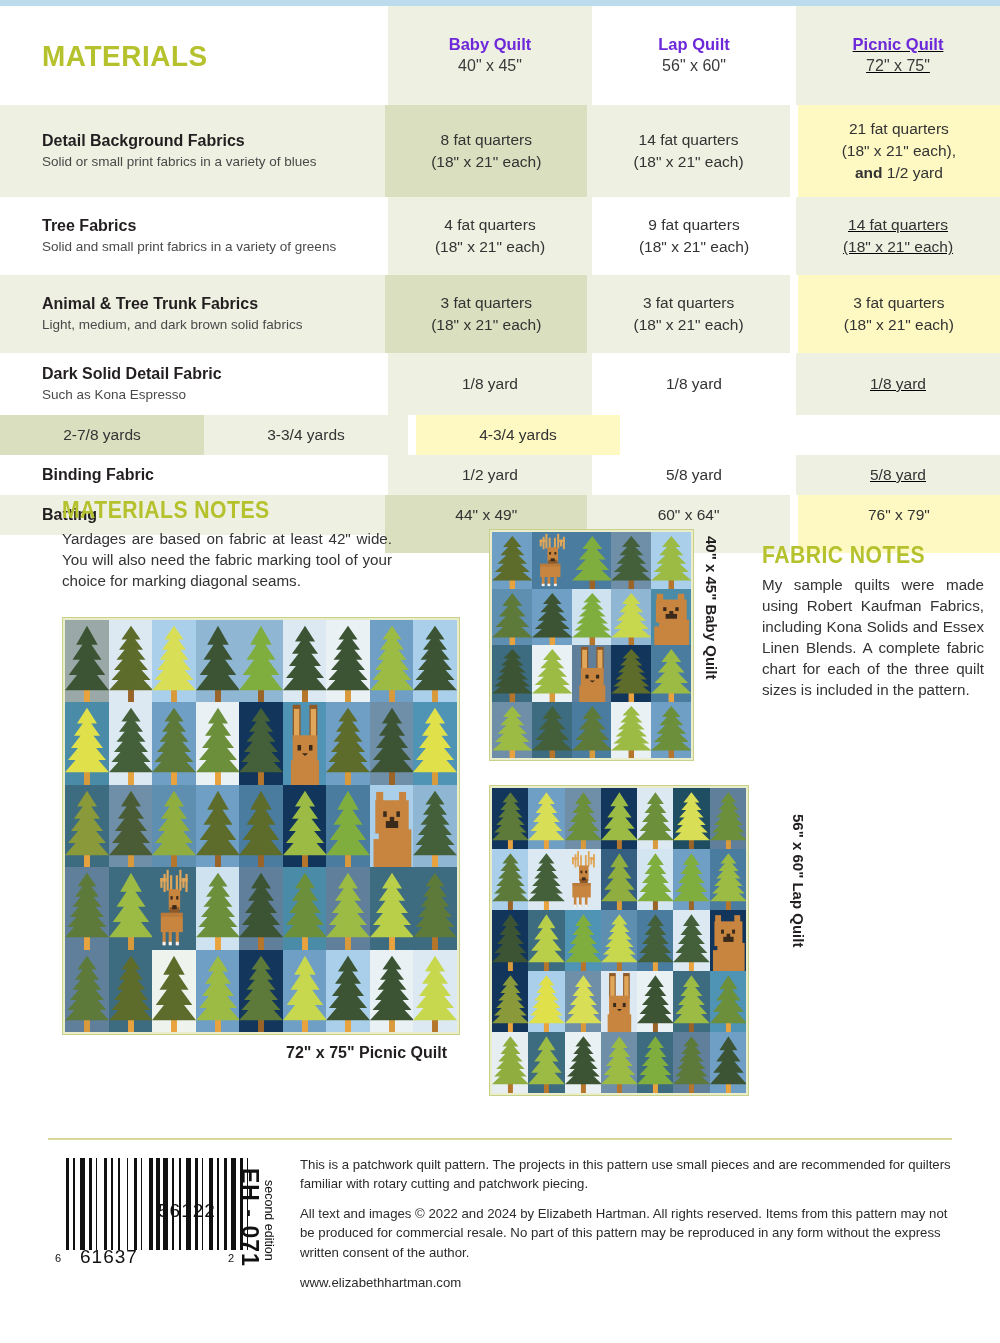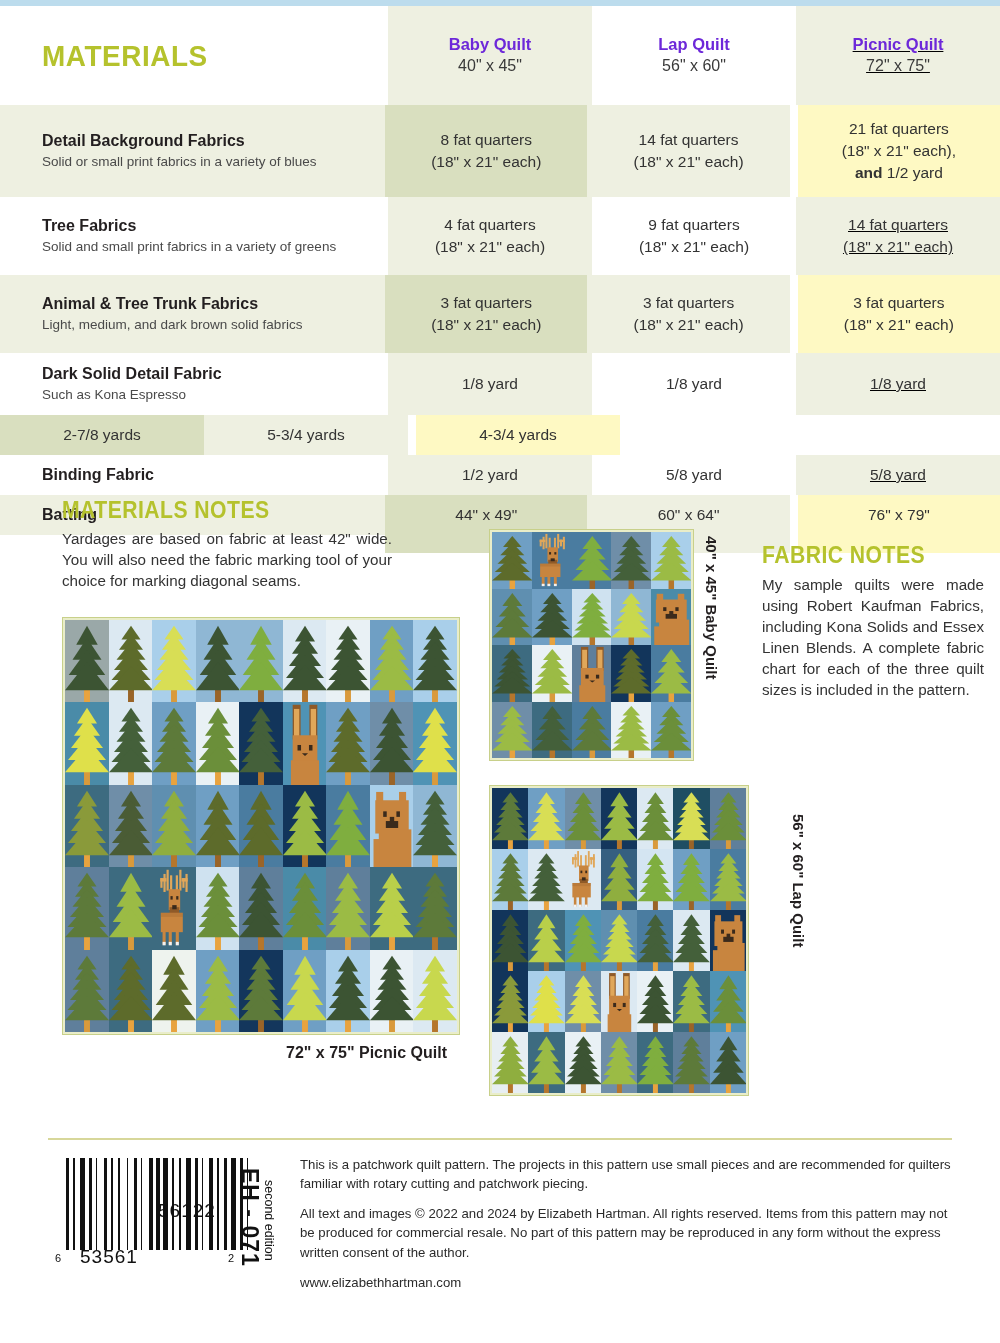--- a/index.html
+++ b/index.html
@@ -187,21 +187,21 @@
       </div>
       <div class="c-val picnic col-c-a">
         <div class="cellline">1/8 yard</div>
       </div>
     </div>
     <div class="mat-row" style="height: 40px;">
       <div class="c-val baby col-a-b">
         <div class="cellline">2-7/8 yards</div>
       </div>
       <div class="c-val lap col-b-b">
-        <div class="cellline">5-3/4 yards</div>
+        <div class="cellline">3-3/4 yards</div>
       </div>
       <div class="c-val picnic col-c-b">
         <div class="cellline">4-3/4 yards</div>
       </div>
     </div>
     <div class="mat-row" style="height: 40px;">
       <div class="c-label tint-a">
         <div class="rowname">Binding Fabric</div>
       </div>
       <div class="c-val baby col-a-a">
@@ -1380,21 +1380,21 @@
       <i style="left: 139.6px; width: 1.6px;"></i>
       <i style="left: 146.6px; width: 4.8px;"></i>
       <i style="left: 155.2px; width: 1.6px;"></i>
       <i style="left: 162.2px; width: 3.2px;"></i>
       <i style="left: 169.2px; width: 4.8px;"></i>
       <i style="left: 177.8px; width: 3.2px;"></i>
       <i style="left: 184.8px; width: 1.6px;"></i>
     </div>
 </div>
 <div class="bc-small" style="left:55px; top:1252px;">6</div>
-<div class="bc-digits" style="left:80px;  top:1246px; width:auto;">53561</div>
+<div class="bc-digits" style="left:80px;  top:1246px; width:auto;">61637</div>
 <div class="bc-digits" style="left:158px; top:1200px; width:auto;text-align:center;">56122</div>
 <div class="bc-small" style="left:228px; top:1252px;">2</div>
 
 <div id="sku">EH - 071</div>
 <div id="edition">second edition</div>
 
 <div id="legal">
   <p>This is a patchwork quilt pattern. The projects in this pattern use small pieces and are recommended for quilters familiar with rotary cutting and patchwork piecing.</p>
   <p>All text and images © 2022 and 2024 by Elizabeth Hartman. All rights reserved. Items from this pattern may not be produced for commercial resale. No part of this pattern may be reproduced in any form without the express written consent of the author.</p>
   <p>www.elizabethhartman.com</p>

